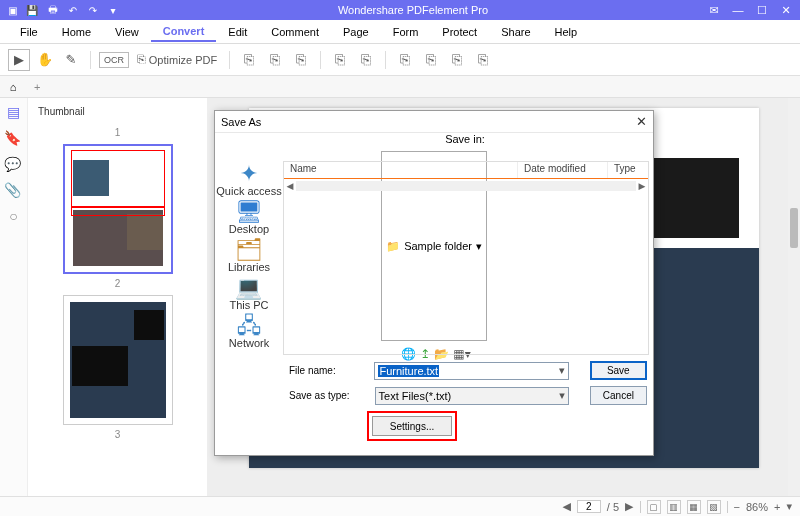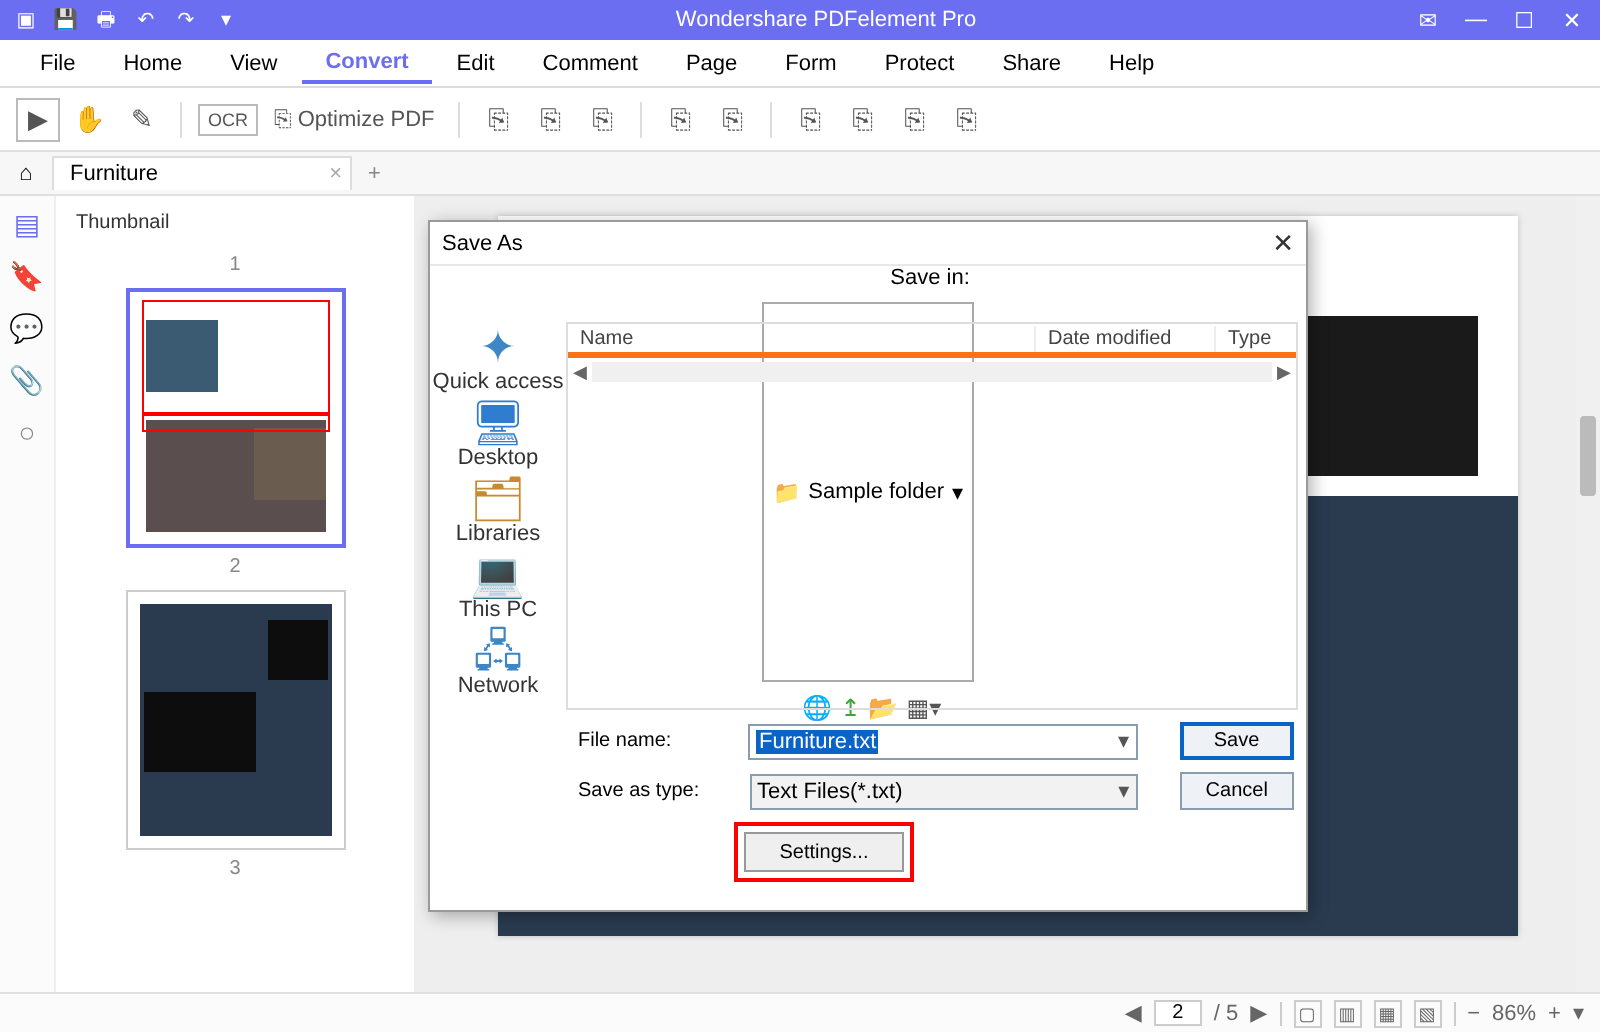--- a/index.html
+++ b/index.html
@@ -60,21 +60,21 @@
 .dialog-body{flex:1;display:flex;min-height:0;}
 .dialog-places{width:68px;display:flex;flex-direction:column;align-items:center;gap:4px;padding:4px 0;}
 .place{text-align:center;font-size:9px;color:#333;}
 .place .ic{font-size:22px;line-height:22px;}
 .place .ic.star{color:#3d87c7;}
 .place .ic.desk{color:#2f7dd1;}
 .place .ic.lib{color:#c78a2e;}
 .place .ic.pc{color:#4a6fa5;}
 .place .ic.net{color:#3d87c7;}
 .dialog-list{flex:1;border:1px solid #ddd;margin:2px 4px 2px 0;display:flex;flex-direction:column;position:relative;}
-.list-head{display:flex;border-bottom:3px solid #f97316;height:17px;align-items:center;}
+.list-head{display:flex;border-bottom:1px solid #f97316;height:17px;}
 .list-head .col{padding:1px 6px;font-size:10px;color:#444;border-right:1px solid #eee;}
 .list-head .col:last-child{border-right:none;}
 .list-empty{flex:1;display:flex;justify-content:center;padding-top:6px;font-size:10px;color:#333;}
 .list-hscroll{height:14px;display:flex;align-items:center;}
 .list-hscroll .lar{width:12px;text-align:center;font-size:9px;color:#666;}
 .list-hscroll .track{flex:1;height:10px;background:#f0f0f0;}
 .dialog-bottom{padding:4px 6px 8px 74px;}
 .field-row{display:flex;align-items:center;gap:21px;margin-bottom:6px;}
 .field-row label{width:70px;font-size:10px;}
 .field-row .combo{width:210px;height:18px;border:1px solid #8a9cb0;display:flex;align-items:center;padding:0 3px;font-size:10px;position:relative;}
@@ -141,24 +141,20 @@
   <span class="icon-btn">⎘</span>
   <div class="sep"></div>
   <span class="icon-btn">⎘</span>
   <span class="icon-btn">⎘</span>
   <span class="icon-btn">⎘</span>
   <span class="icon-btn">⎘</span>
 </div>
 
 <div class="tabbar">
   <div class="home-icon">⌂</div>
-  <div class="tab">
-    <span>Furniture</span>
-    <span class="close">×</span>
-  </div>
   <div class="plus">+</div>
 </div>
 
 <div class="main">
   <div class="leftbar">
     <span style="color:#6b6ef0">▤</span>
     <span>🔖</span>
     <span>💬</span>
     <span>📎</span>
     <span>○</span>

